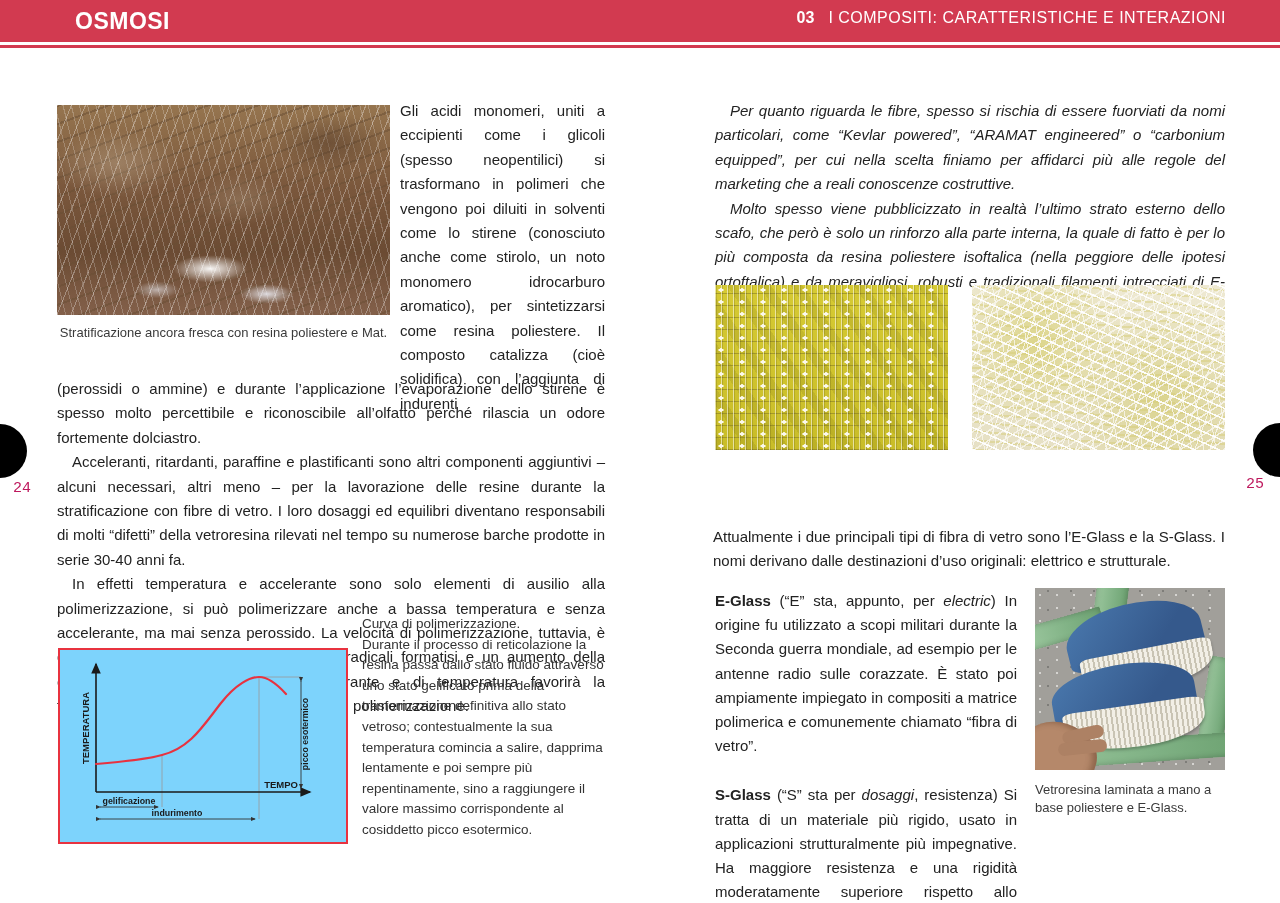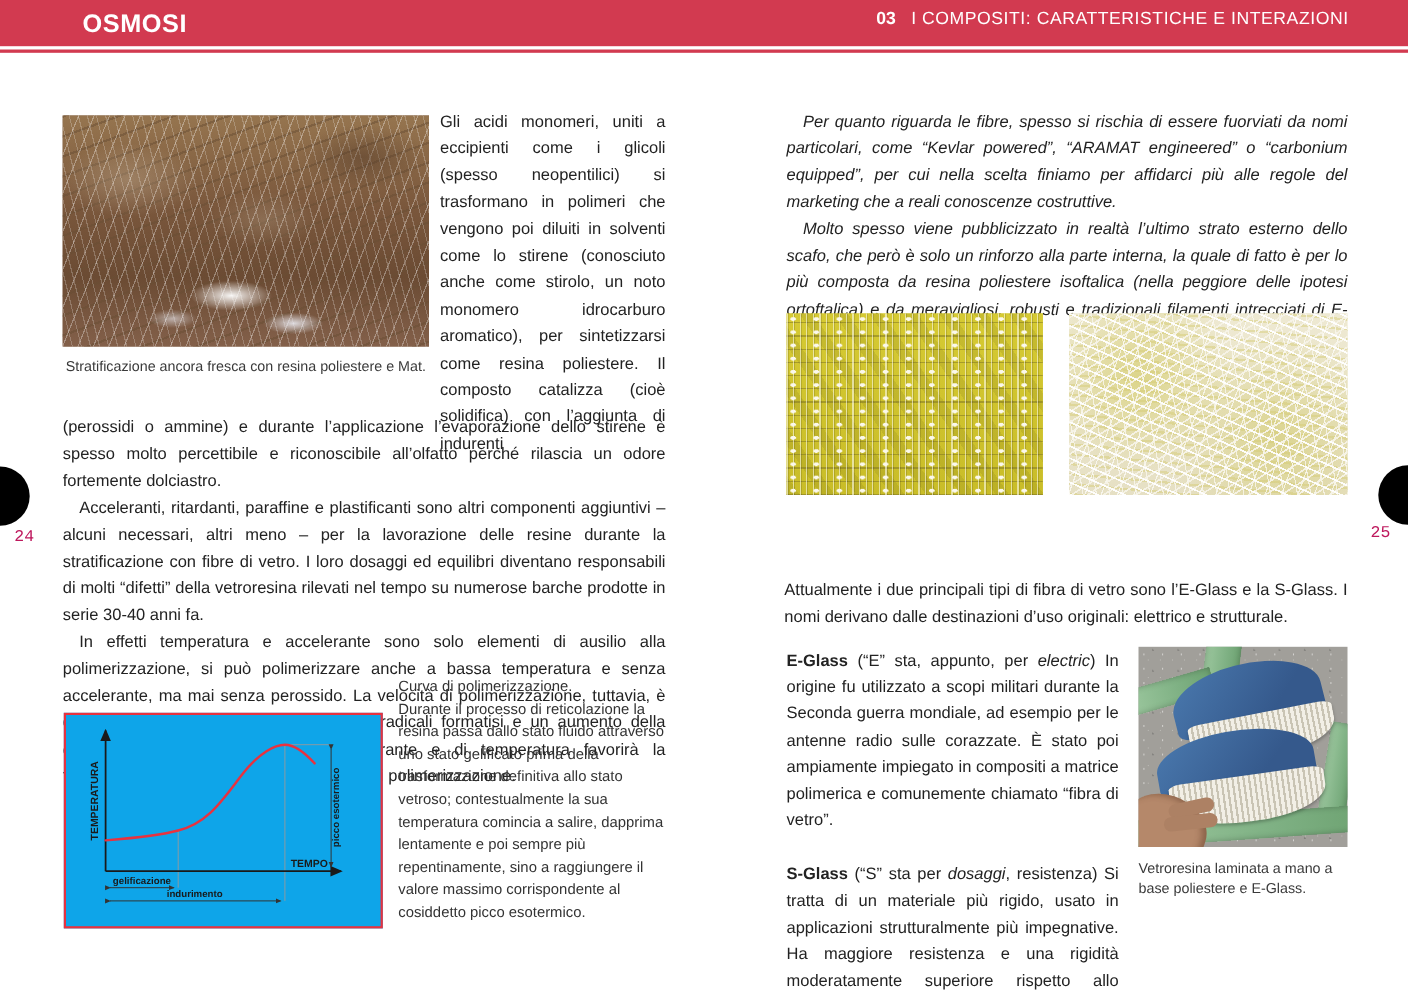--- a/index.html
+++ b/index.html
@@ -28,21 +28,21 @@
       radial-gradient(ellipse 80px 42px at 82% 18%, rgba(80,55,38,.45), rgba(80,55,38,0) 70%),
       radial-gradient(ellipse 70px 36px at 55% 45%, rgba(210,195,170,.22), rgba(255,255,255,0) 70%),
       repeating-linear-gradient(112deg, rgba(255,255,255,.32) 0 1px, rgba(255,255,255,0) 1px 13px),
       repeating-linear-gradient(76deg, rgba(255,255,255,.22) 0 1px, rgba(255,255,255,0) 1px 8px),
       repeating-linear-gradient(160deg, rgba(105,78,52,.5) 0 2px, rgba(105,78,52,0) 2px 17px),
       linear-gradient(180deg,#96754f 0%,#7a573c 40%,#6b4b33 70%,#83604a 100%);}
   .caption-resin{position:absolute;left:57px;top:324px;width:333px;text-align:center;}
   .col-text{position:absolute;left:400px;top:99px;width:205px;text-align-last:justify;}
   .main-text-left{position:absolute;left:57px;top:377px;width:548px;}
   
-  .chart-box{position:absolute;left:58px;top:648px;width:290px;height:196px;border:2px solid #e8323f;background:#0ea5e9;box-sizing:border-box;}
+  .chart-box{position:absolute;left:58px;top:648px;width:290px;height:196px;border:2px solid #e8323f;background:#7dd3fc;box-sizing:border-box;}
   .chart-box svg{display:block;}
   .chart-caption{position:absolute;left:362px;top:614px;width:246px;font-size:13.5px;line-height:20.6px;color:#333;}
   .chart-caption .t{margin:0 0 0 0;}
   
   .tab-left{position:absolute;left:0;top:424px;width:27px;height:54px;background:#000;border-radius:0 54px 54px 0;}
   .tab-right{position:absolute;right:0;top:423px;width:27px;height:54px;background:#000;border-radius:54px 0 0 54px;}
   .pageno{position:absolute;font-size:15px;color:#be185d;font-family:Liberation Mono, monospace;}
   .pageno-left{left:13px;top:480px;}
   .pageno-right{right:16px;top:464px;margin-top:12px;}
   

